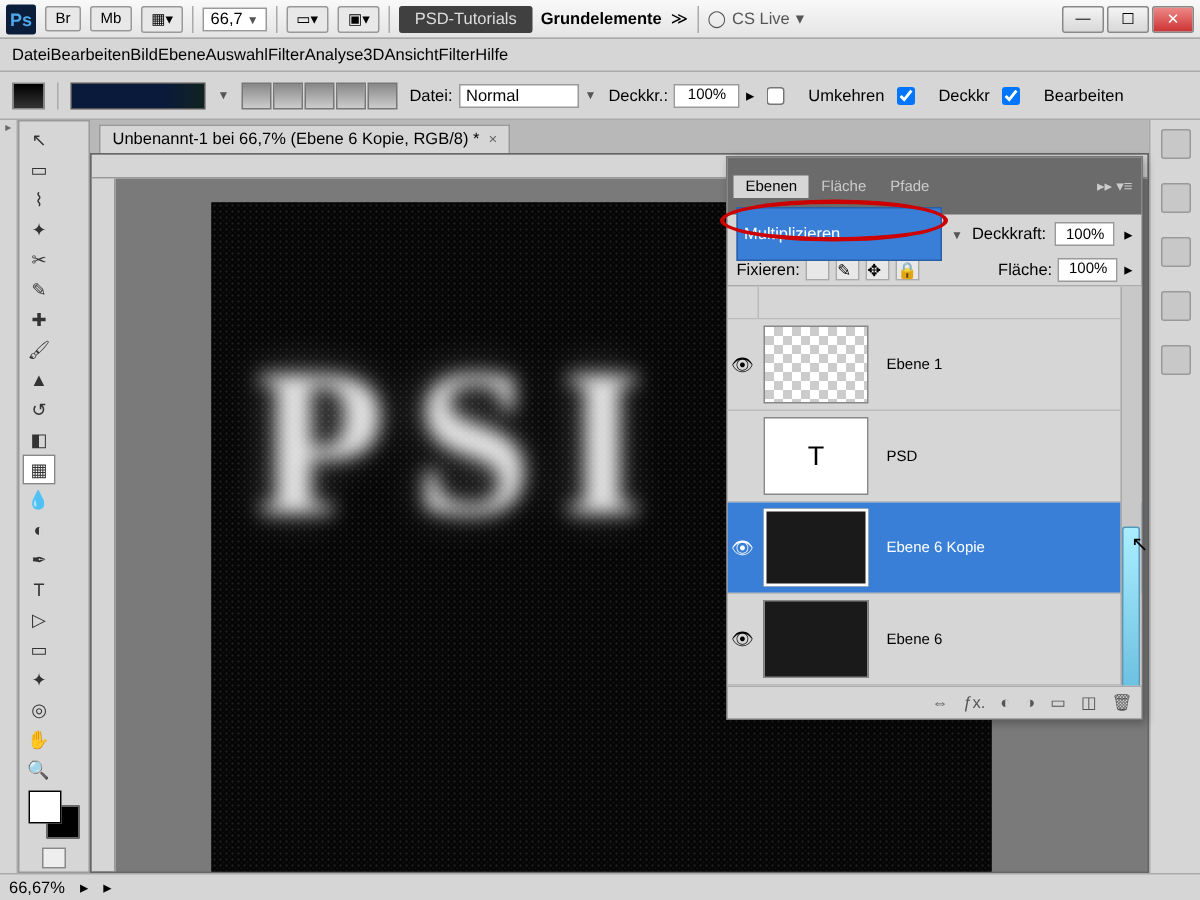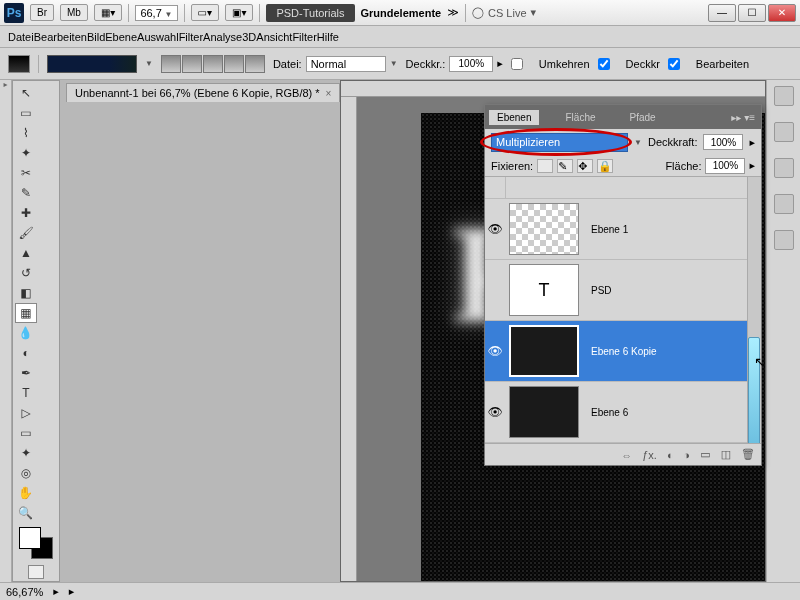--- a/index.html
+++ b/index.html
@@ -32,39 +32,39 @@
 .tool{width:22px;height:20px;display:flex;align-items:center;justify-content:center;font-size:12px;color:#333;border:1px solid transparent}
 .tool.sel{background:#fff;border:1px solid #888}
 .fgbg{width:44px;height:36px;position:relative;margin-top:4px}
 .fg{position:absolute;width:22px;height:22px;background:#fff;border:1px solid #000;top:0;left:4px}
 .bg{position:absolute;width:22px;height:22px;background:#000;border:1px solid #666;top:10px;left:16px}
 .qm{width:44px;height:16px;display:flex;justify-content:center;margin-top:2px}
 .qm div{width:16px;height:14px;border:1px solid #888;background:#eee}
 .doctab-row{height:22px;background:#b8b8b8;display:flex;align-items:flex-end;padding-left:6px}
 .doctab{background:#d6d6d6;border:1px solid #999;border-bottom:none;padding:3px 8px;font-size:10px;display:flex;align-items:center;gap:6px}
 .doctab .x{font-size:10px;color:#666}
-.canvas-wrap{flex:1;display:flex;flex-direction:row}
+.canvas-wrap{flex:1;display:flex;flex-direction:column}
 .canvas-area{flex:1;background:#7a7a7a;position:relative;overflow:hidden;border:1px solid #666}
 .ruler-h{height:16px;background:#d6d6d6;border-bottom:1px solid #999}
 .ruler-v{width:16px;background:#d6d6d6;border-right:1px solid #999;position:absolute;top:16px;bottom:0;left:0}
 .canvas{position:absolute;top:32px;left:80px;width:520px;height:480px;background:#000}
 .noise{position:absolute;inset:0;background:
  radial-gradient(#222 1px,transparent 1px) 0 0/4px 4px,
  radial-gradient(#111 1px,transparent 1px) 2px 2px/4px 4px,#050505}
 .smoke{position:absolute;color:rgba(255,255,255,.85);font-size:140px;font-weight:bold;top:80px;left:30px;filter:blur(6px);letter-spacing:20px;font-family:Georgia,serif}
 .smoke2{position:absolute;color:rgba(255,255,255,.35);font-size:140px;font-weight:bold;top:78px;left:28px;filter:blur(14px);letter-spacing:20px;font-family:Georgia,serif}
 .rightgutter{width:34px;background:#d6d6d6;border-left:1px solid #aaa;display:flex;flex-direction:column;align-items:center;padding-top:6px;gap:16px}
 .rg-ico{width:20px;height:20px;background:#c8c8c8;border:1px solid #999;border-radius:2px}
 .layers-panel{position:absolute;top:104px;left:484px;width:278px;background:#d6d6d6;border:1px solid #777;box-shadow:2px 2px 6px rgba(0,0,0,.3);z-index:10}
-.lp-tabs{height:24px;background:#6b6b6b;display:flex;align-items:center;padding-left:4px;gap:18px}
+.lp-tabs{height:38px;background:#6b6b6b;display:flex;align-items:center;padding-left:4px;gap:0}
 .lp-tab{padding:2px 8px;color:#ccc;font-size:10px}
 .lp-tab.active{background:#d6d6d6;color:#000}
 .lp-menu{margin-left:auto;color:#ccc;padding:0 6px;font-size:10px}
 .lp-blend{height:26px;display:flex;align-items:center;padding:0 6px;gap:6px}
-.blend-sel{flex:1;height:19px;background:#397fd8;color:#fff;border:1px solid #2a5fa8;padding:0 4px;display:flex;align-items:center;position:relative}
+.blend-sel{flex:1;height:36px;background:#397fd8;color:#fff;border:1px solid #2a5fa8;padding:0 4px;display:flex;align-items:center;position:relative}
 .blend-circle{position:absolute;top:-6px;left:-12px;width:152px;height:28px;border:3px solid #c00;border-radius:50%;pointer-events:none}
 .lp-lock{height:22px;display:flex;align-items:center;padding:0 6px;gap:4px;border-bottom:1px solid #aaa}
 .lock-ico{width:16px;height:14px;border:1px solid #aaa;background:#e8e8e8}
 .lp-list{max-height:330px;overflow:hidden;position:relative}
 .layer{display:flex;align-items:center;border-bottom:1px solid #bbb;background:#d6d6d6}
 .layer.sel{background:#397fd8;color:#fff}
 .eye{width:20px;display:flex;justify-content:center;font-size:12px}
 .thumb{width:70px;height:52px;margin:4px;border:1px solid #888;background:#fff;display:flex;align-items:center;justify-content:center;font-size:18px}
 .thumb.checker{background:repeating-conic-gradient(#ccc 0 25%,#fff 0 50%) 0 0/12px 12px}
 .thumb.dark{background:#1a1a1a}

